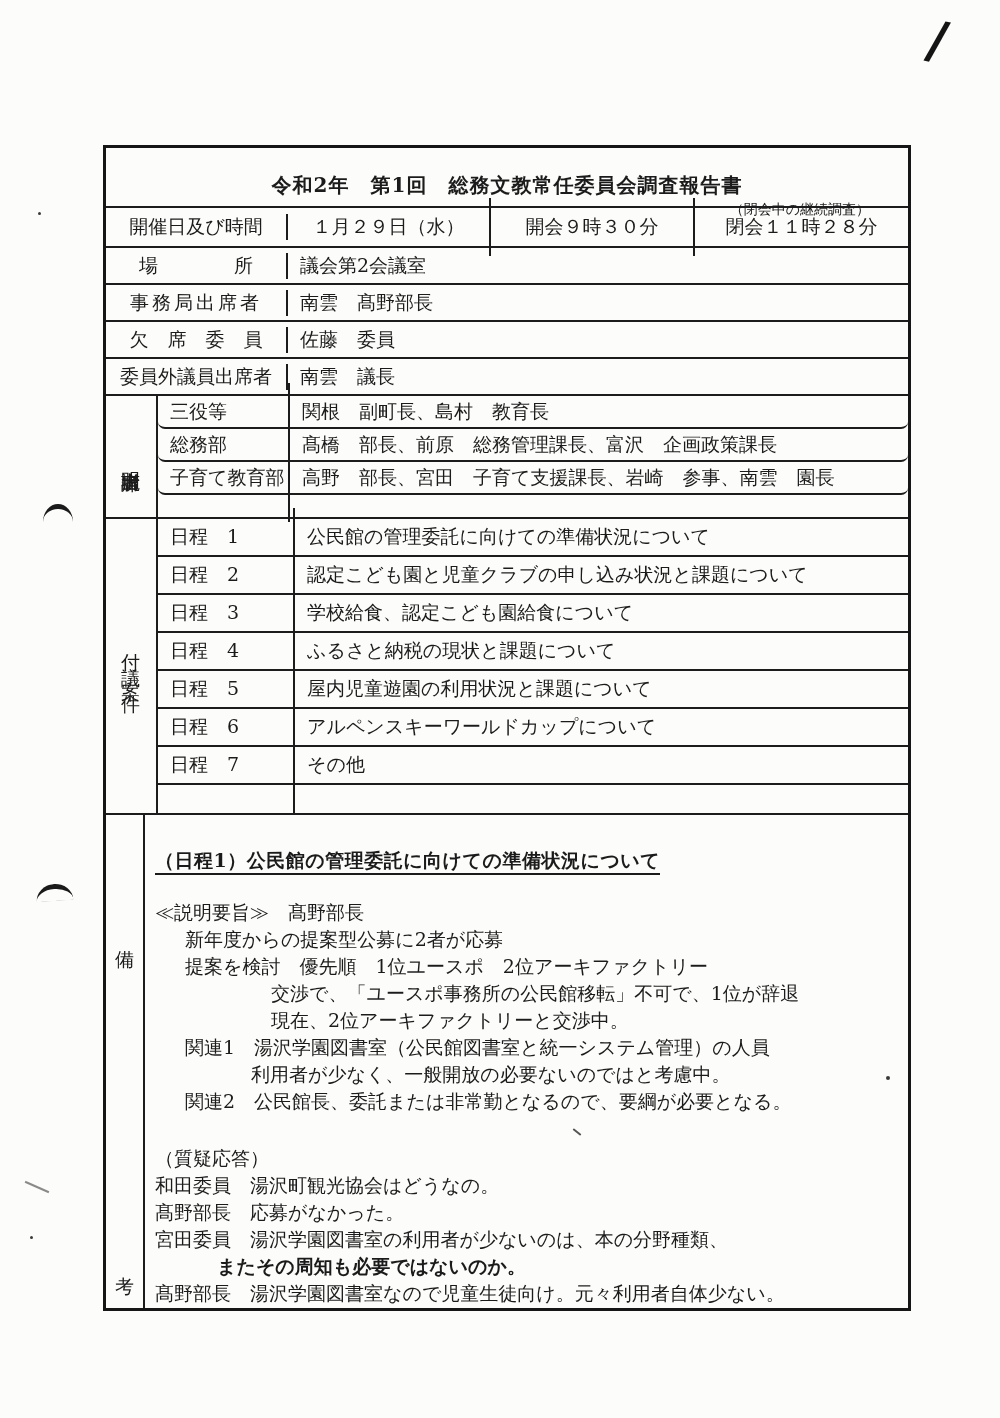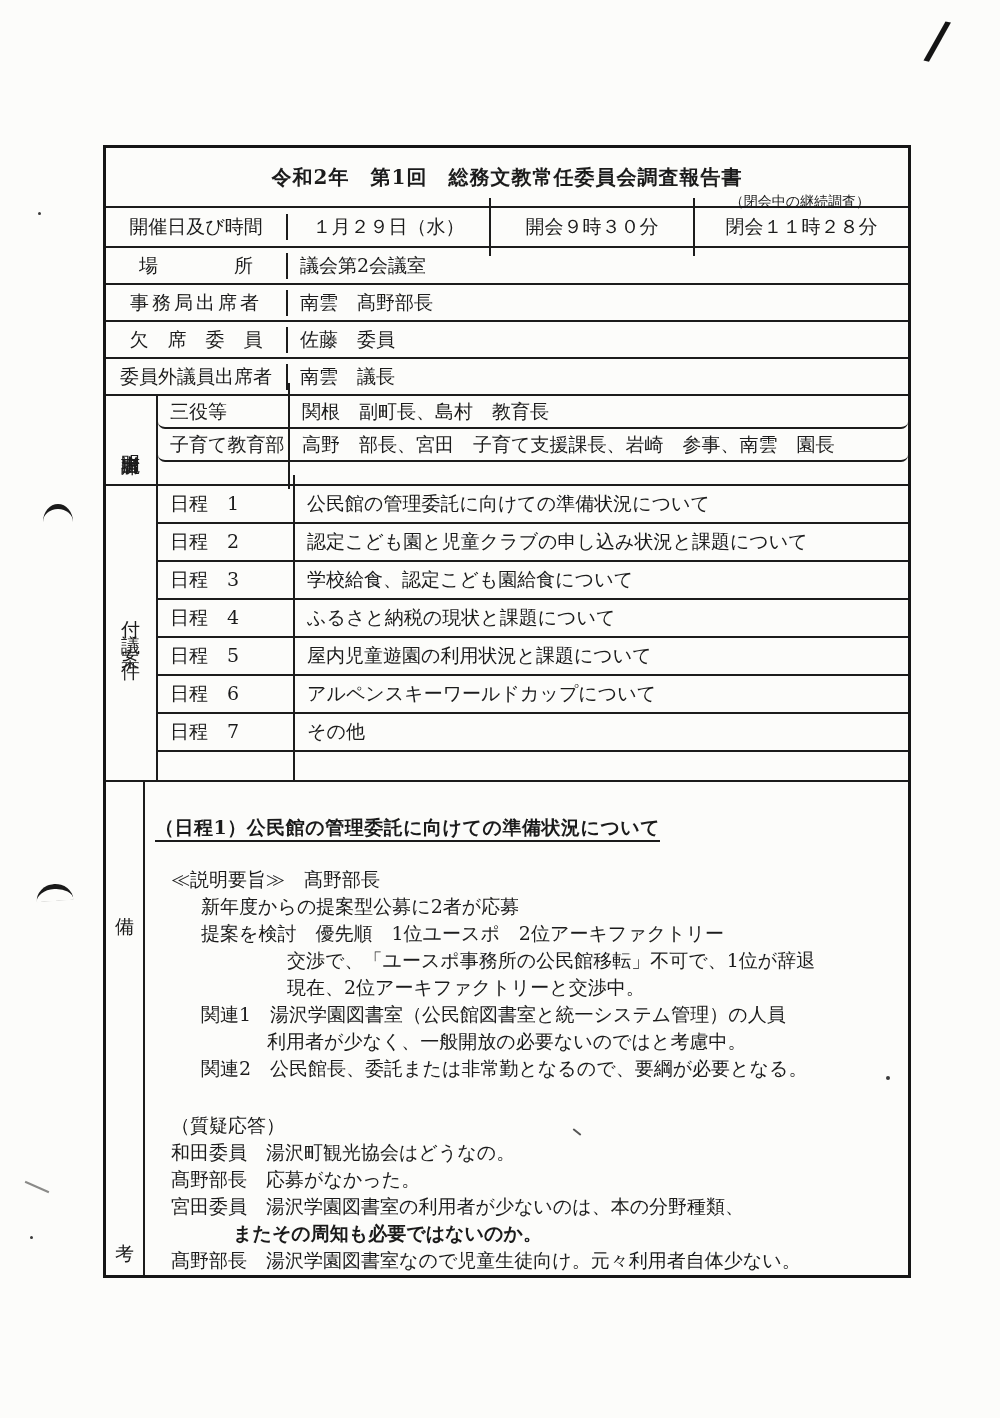--- a/index.html
+++ b/index.html
@@ -31,39 +31,39 @@
   .w182 { width: 182px; flex: 0 0 182px; }
   .w203 { width: 203px; flex: 0 0 203px; }
   .w204 { width: 204px; flex: 0 0 204px; }
   .w52  { width: 52px;  flex: 0 0 52px; }
   .w132 { width: 132px; flex: 0 0 132px; }
   .w137 { width: 137px; flex: 0 0 137px; }
   .w39  { width: 39px;  flex: 0 0 39px; } .h40 { height: 40px; } .h37 { height: 37px; }
   .h33 { height: 33px; border-radius: 7px; } .h22 { height: 22px; } .h38 { height: 38px; } .h28 { height: 28px; }
   .ls4 { letter-spacing: 3px; }
 
-  .title-block { border-bottom: 2px solid #1c1c1c; height: 60px; padding-top: 16px; }
+  .title-block { border-bottom: 2px solid #1c1c1c; height: 60px; padding-top: 24px; }
   .title-line { text-align: center; font-size: 20px; font-weight: 600; letter-spacing: 1px; }
   .subtitle-line { text-align: right; padding-right: 38px; font-size: 14px; margin-top: 2px; }
 
   .group { display: flex; border-bottom: 2px solid #1c1c1c; align-items: stretch; }
   .group:last-child { border-bottom: none; }
   .vcell { border-right: 2px solid #1c1c1c; display: flex; align-items: center; justify-content: center; position: relative; }
   .vtext { writing-mode: vertical-rl; text-orientation: upright; letter-spacing: 0px; line-height: 1; font-size: 19px; }
   .vtext.spread { letter-spacing: 14px; }
   .group-rows { flex: 1 1 auto; display: flex; flex-direction: column; }
   .group-rows .row:last-child { border-bottom: none; }
 
   .remarks-label span { position: absolute; left: 50%; transform: translateX(-50%); font-size: 19px; }
   .remarks-top { top: 132px; }
   .remarks-bottom { bottom: 8px; }
   .remarks-body { flex: 1 1 auto; height: 493px; padding: 0 10px 4px 8px; overflow: hidden; }
   .r-heading { margin-top: 32px; margin-bottom: 26px; line-height: 26px; padding-left: 2px; }
   .r-heading .underline { font-weight: 700; border-bottom: 2px solid #1b1b1b; padding-bottom: 2px; letter-spacing: 0.5px; }
-  .r-line { line-height: 27px; white-space: nowrap; margin-left: 16px; }
+  .r-line { line-height: 27px; white-space: nowrap; }
   .ind-a { padding-left: 2px; }
   .ind-b { padding-left: 32px; }
   .ind-c { padding-left: 64px; font-weight: bold; }
   .ind-d { padding-left: 118px; }
   .ind-e { padding-left: 98px; }
   .mt-gap { margin-top: 30px; }
 
   .handwritten-mark {
     position: absolute; left: 928px; top: 10px;
     font-size: 52px; font-weight: 700; color: #141414;
@@ -132,20 +132,24 @@
     </div>
 
     <div class="group">
       <div class="vcell w52">
         <span class="vtext">説明出席者</span>
       </div>
       <div class="group-rows">
         <div class="row h33">
           <div class="cell w132">三役等</div>
           <div class="cell grow last">関根　副町長、島村　教育長</div>
+        </div>
+        <div class="row h33">
+          <div class="cell w132">総務部</div>
+          <div class="cell grow last">髙橋　部長、前原　総務管理課長、富沢　企画政策課長</div>
         </div>
         <div class="row h33">
           <div class="cell w132">子育て教育部</div>
           <div class="cell grow last">高野　部長、宮田　子育て支援課長、岩崎　参事、南雲　園長</div>
         </div>
         <div class="row h22">
           <div class="cell w132"></div>
           <div class="cell grow last"></div>
         </div>
       </div>

